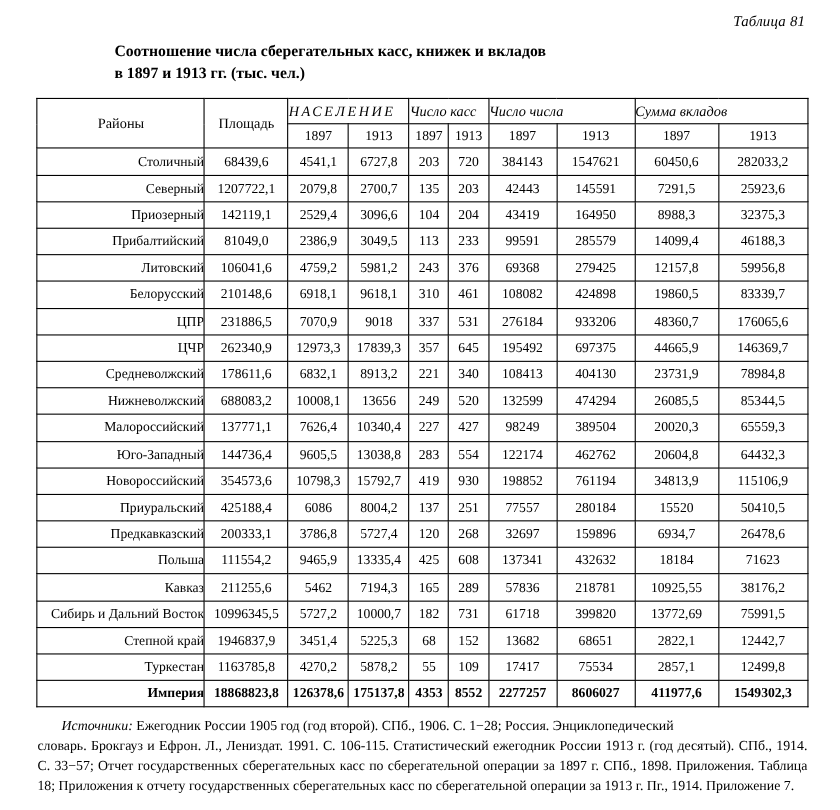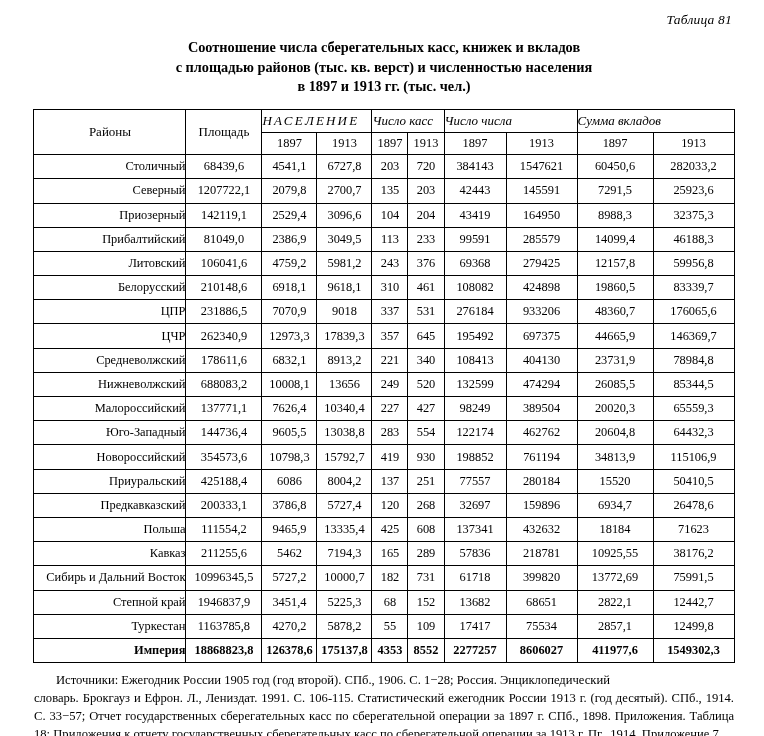--- a/index.html
+++ b/index.html
@@ -23,21 +23,20 @@
     padding: 10px 28px 0 32px;
   }
   .table-number {
     text-align: right;
     font-style: italic;
     font-size: 13.5px;
     margin: 2px 4px 10px 0;
     letter-spacing: 0.2px;
   }
   .title {
-    text-align: center;
     font-weight: bold;
     font-size: 14.3px;
     line-height: 1.38;
     margin: 0 auto 12px auto;
     width: 560px;
   }
   table.main {
     border-collapse: collapse;
     width: 700px;
     margin: 0 auto;
@@ -88,39 +87,39 @@
     font-weight: bold;
   }
   .src {
     width: 700px;
     margin: 9px auto 0 auto;
     font-size: 12.6px;
     line-height: 1.42;
     text-align: justify;
   }
   .src .lead {
+    font-style: italic;
   }
   .src p {
     margin: 0;
     text-indent: 22px;
   }
   .src p.noind {
     text-indent: 0;
   }
 </style>
 </head>
 <body>
 
 <div class="page">
 
   <div class="table-number">Таблица 81</div>
 
   <div class="title">
     <div>Соотношение числа сберегательных касс, книжек и вкладов</div>
-    <div>с площадью районов (тыс. кв. верст) и численностью населения</div>
     <div>в 1897 и 1913 гг. (тыс. чел.)</div>
   </div>
 
   <table class="main">
     <colgroup>
       <col style="width:152px">
       <col style="width:76px">
       <col style="width:55px">
       <col style="width:55px">
       <col style="width:36px">

